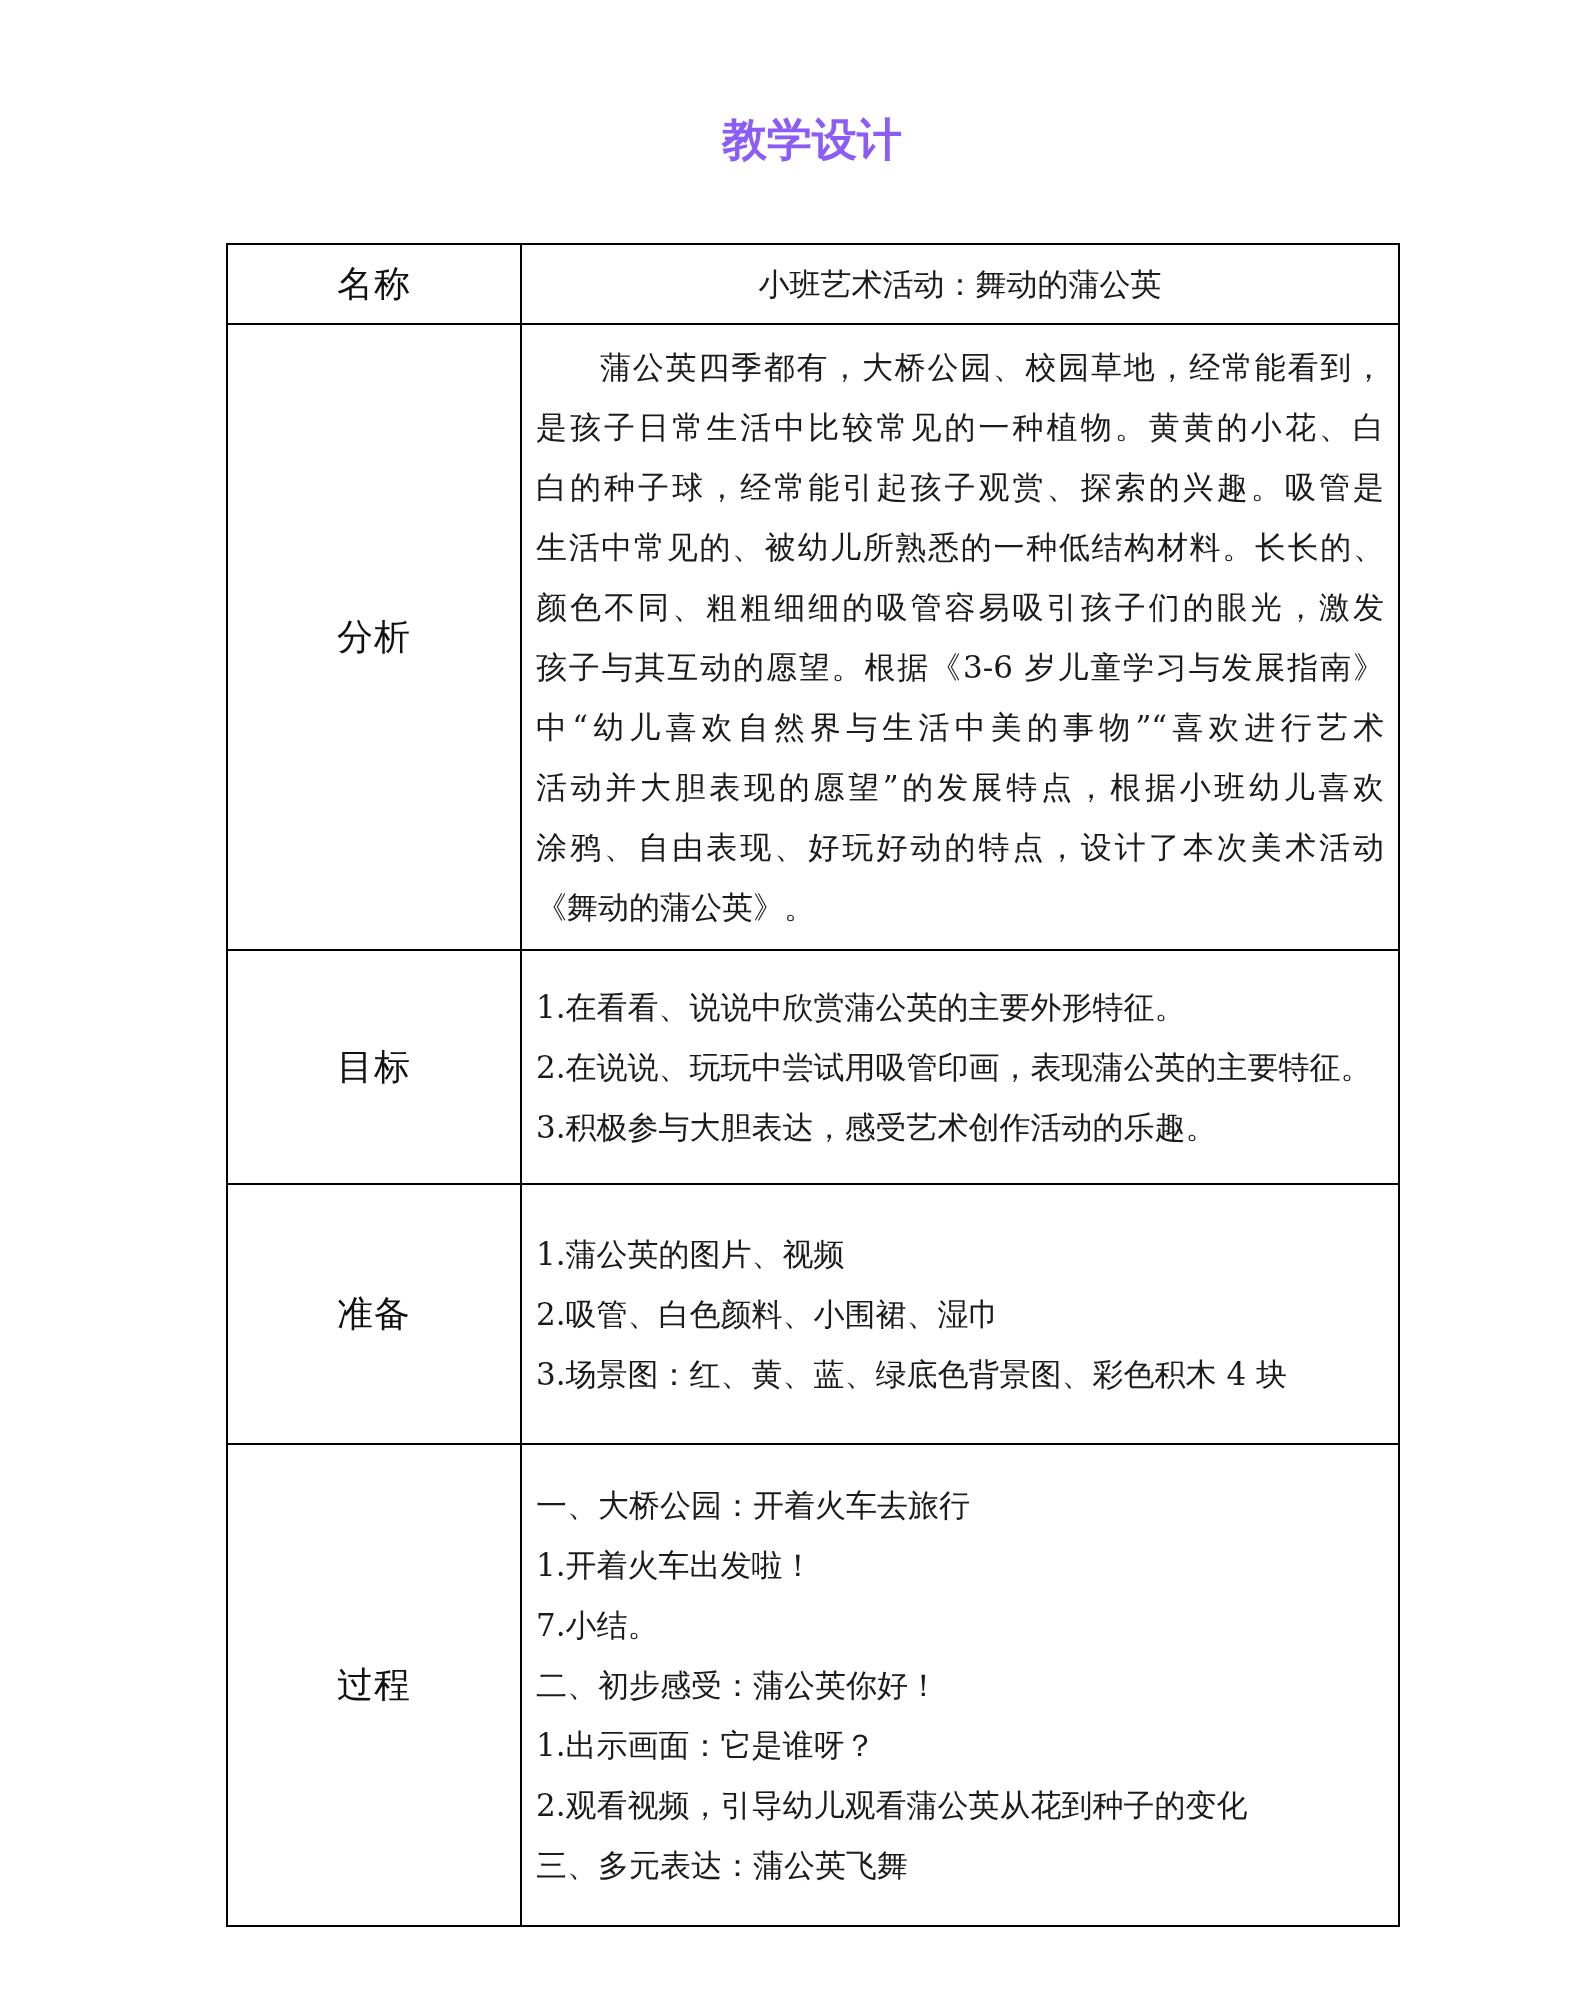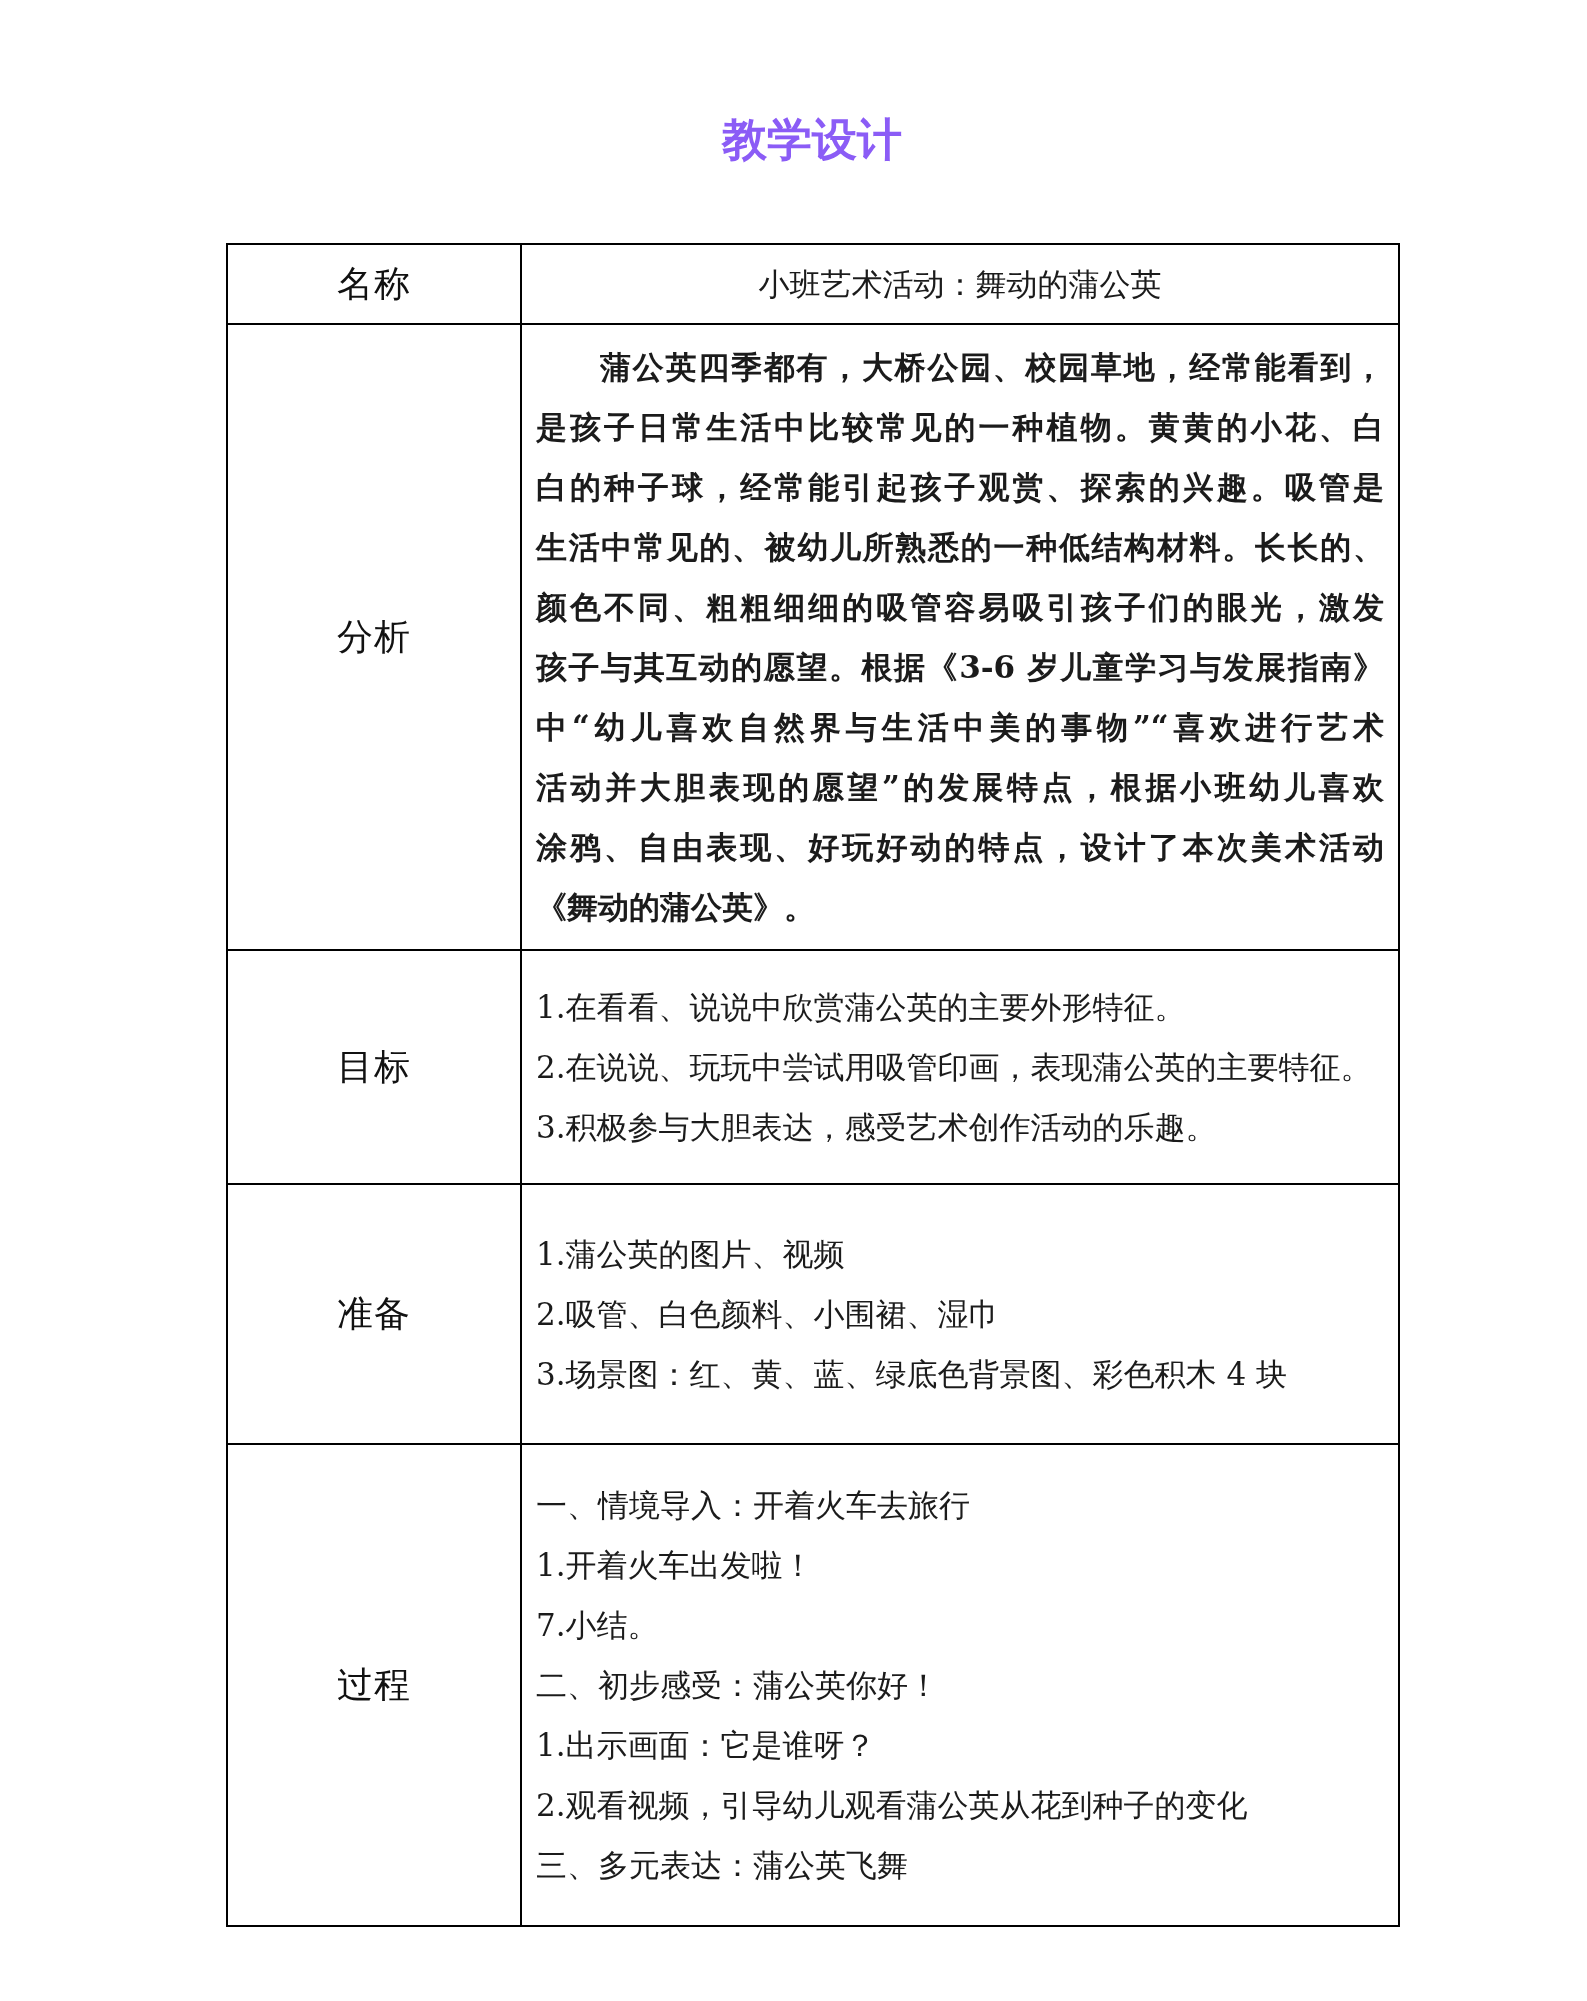--- a/index.html
+++ b/index.html
@@ -47,21 +47,21 @@
   td.content-cell {
     font-size: 31px;
     vertical-align: middle;
     border-radius: 21px;
   }
   .name-content {
     text-align: center;
     padding: 18px 14px;
     line-height: 42px;
   }
-  .para-content    { padding: 12px 14px; font-weight: bold; }
+  .para-content    { padding: 12px 14px; }
   .goals-content   { padding: 26px 14px; }
   .prep-content    { padding: 39px 14px; }
   .process-content { padding: 30px 14px; }
   .line {
     line-height: 60px;
   }
   .just {
     text-align: justify;
     text-align-last: justify;
   }
@@ -130,21 +130,21 @@
         <div class="line">2.吸管、白色颜料、小围裙、湿巾</div>
         <div class="line">3.场景图：红、黄、蓝、绿底色背景图、彩色积木 4 块</div>
       </div>
     </td>
   </tr>
 
   <tr class="row-process">
     <td class="label-cell">过程</td>
     <td class="content-cell">
       <div class="process-content">
-        <div class="line">一、情境导入：开着火车去旅行</div>
+        <div class="line">一、大桥公园：开着火车去旅行</div>
         <div class="line">1.开着火车出发啦！</div>
         <div class="line">7.小结。</div>
         <div class="line">二、初步感受：蒲公英你好！</div>
         <div class="line">1.出示画面：它是谁呀？</div>
         <div class="line">2.观看视频，引导幼儿观看蒲公英从花到种子的变化</div>
         <div class="line">三、多元表达：蒲公英飞舞</div>
       </div>
     </td>
   </tr>
 </tbody>

